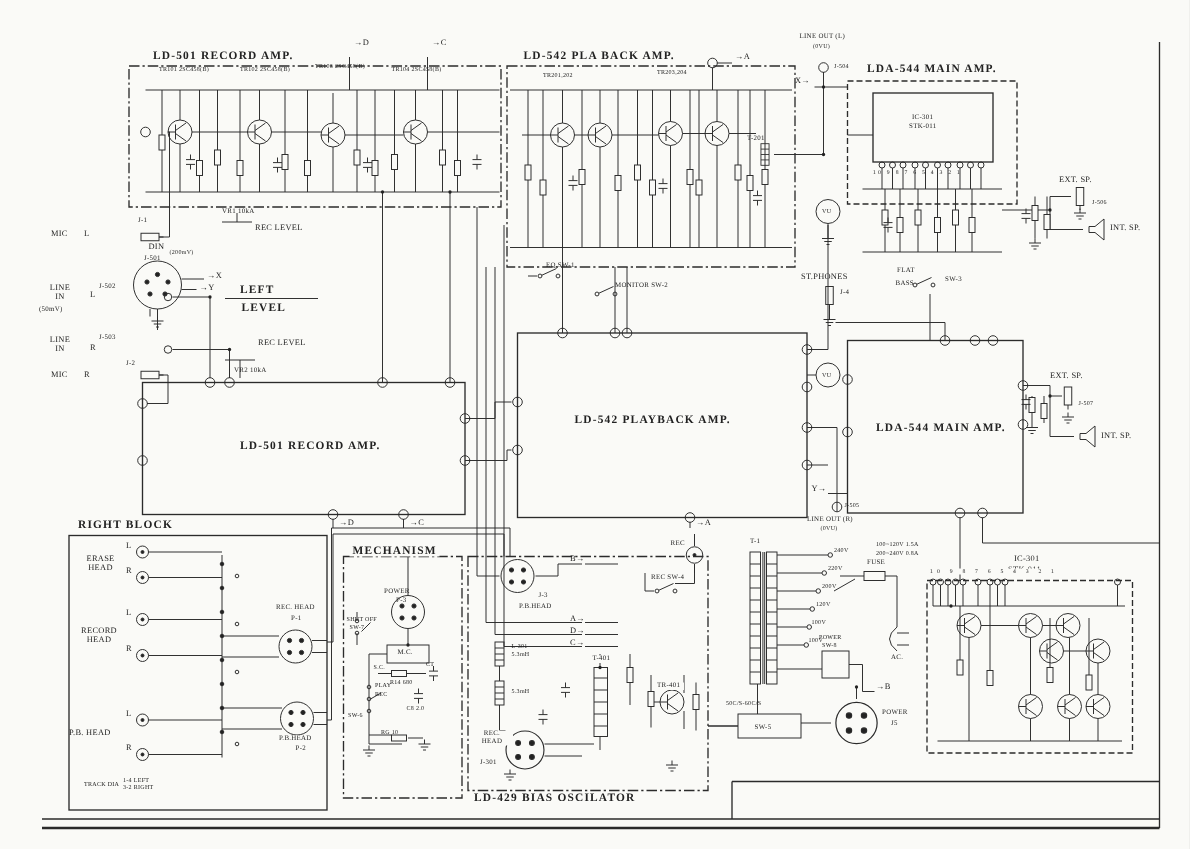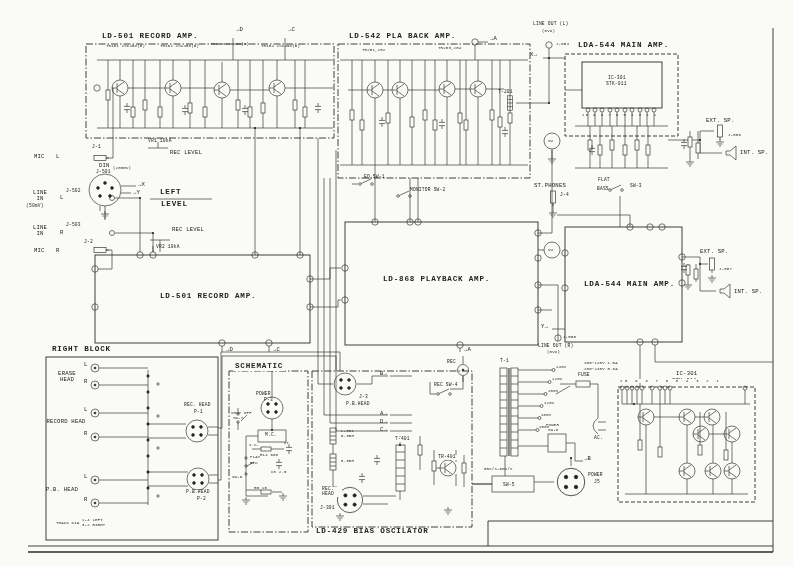--- a/index.html
+++ b/index.html
@@ -1,17 +1,17 @@
 <!DOCTYPE html>
 <html><head>
 <meta charset="utf-8">
 <style>
   html,body{margin:0;padding:0;background:#e8e8e6;}
   #sheet{position:relative;width:793px;height:566px;background:#fafaf7;
-         font-family:Liberation Mono, monospace;color:#1c1c1c;overflow:hidden;}
+         font-family:Liberation Serif, serif;color:#1c1c1c;overflow:hidden;}
   #wires{position:absolute;left:0;top:0;width:793px;height:566px;}
   .lb{position:absolute;white-space:nowrap;line-height:1.05;letter-spacing:.2px;}
   .tt{font-size:4px;}
   .t1{font-size:4.6px;}
   .t2{font-size:5.6px;}
   .t3{font-size:7.6px;letter-spacing:.8px;font-weight:bold;color:#222;}
   .pins{font-size:3.8px;letter-spacing:1.5px;}
   .pins2{font-size:3.8px;letter-spacing:2.8px;}
   .title{font-size:12.5px;letter-spacing:1.6px;color:#222;}
   .wrap{white-space:normal;text-align:center;}
@@ -487,42 +487,42 @@
 <span class="lb tt" style="left:719px;top:267px">J-507</span>
 <span class="lb t2" style="left:734px;top:289px">INT. SP.</span>
 
 <span class="lb t1" style="left:410px;top:188px">MONITOR SW-2</span>
 <span class="lb t1" style="left:364px;top:175px">EQ.SW-1</span>
 <span class="lb t1" style="left:598px;top:178px">FLAT</span>
 <span class="lb t1" style="left:597px;top:187px">BASS</span>
 <span class="lb t1" style="left:630px;top:184px">SW-3</span>
 
 <span class="lb t3 bg" style="left:158px;top:293px">LD-501 RECORD AMP.</span>
-<span class="lb t3 bg" style="left:381px;top:276px">LD-868 PLAYBACK AMP.</span>
+<span class="lb t3 bg" style="left:381px;top:276px">LD-542 PLAYBACK AMP.</span>
 <span class="lb t3 bg" style="left:582px;top:281px">LDA-544 MAIN AMP.</span>
 
 <span class="lb t3 bg" style="left:50px;top:346px">RIGHT BLOCK</span>
 <span class="lb t2 wrap" style="left:50px;top:371px;width:34px">ERASE HEAD</span>
 <span class="lb t2 wrap" style="left:46px;top:419px;width:40px">RECORD HEAD</span>
 <span class="lb t2" style="left:46px;top:487px">P.B. HEAD</span>
 <span class="lb t2" style="left:84px;top:362px">L</span>
 <span class="lb t2" style="left:84px;top:379px">R</span>
 <span class="lb t2" style="left:84px;top:407px">L</span>
 <span class="lb t2" style="left:84px;top:431px">R</span>
 <span class="lb t2" style="left:84px;top:474px">L</span>
 <span class="lb t2" style="left:84px;top:497px">R</span>
 <span class="lb t1 bg" style="left:182px;top:403px">REC. HEAD</span>
 <span class="lb t1 bg" style="left:192px;top:410px">P-1</span>
 <span class="lb t1 bg" style="left:184px;top:490px">P.B.HEAD</span>
 <span class="lb t1 bg" style="left:195px;top:497px">P-2</span>
 <span class="lb tt" style="left:56px;top:521px">TRACK DIA</span>
 <span class="lb tt" style="left:82px;top:518px">1-4 LEFT</span>
 <span class="lb tt" style="left:82px;top:523px">3-2 RIGHT</span>
 
-<span class="lb t3 bg" style="left:233px;top:363px">SCHEMATIC</span>
+<span class="lb t3 bg" style="left:233px;top:363px">MECHANISM</span>
 <span class="lb t1" style="left:256px;top:392px">POWER</span>
 <span class="lb t1" style="left:264px;top:398px">P-3</span>
 <span class="lb tt" style="left:231px;top:411px">SHUT OFF</span>
 <span class="lb tt" style="left:233px;top:416px">SW-7</span>
 <span class="lb t1" style="left:265px;top:433px">M.C.</span>
 <span class="lb tt" style="left:249px;top:443px">S.C.</span>
 <span class="lb tt" style="left:260px;top:453px">R14 680</span>
 <span class="lb tt" style="left:284px;top:441px">CT</span>
 <span class="lb tt" style="left:271px;top:470px">C8 2.0</span>
 <span class="lb tt" style="left:250px;top:455px">PLAY</span>

